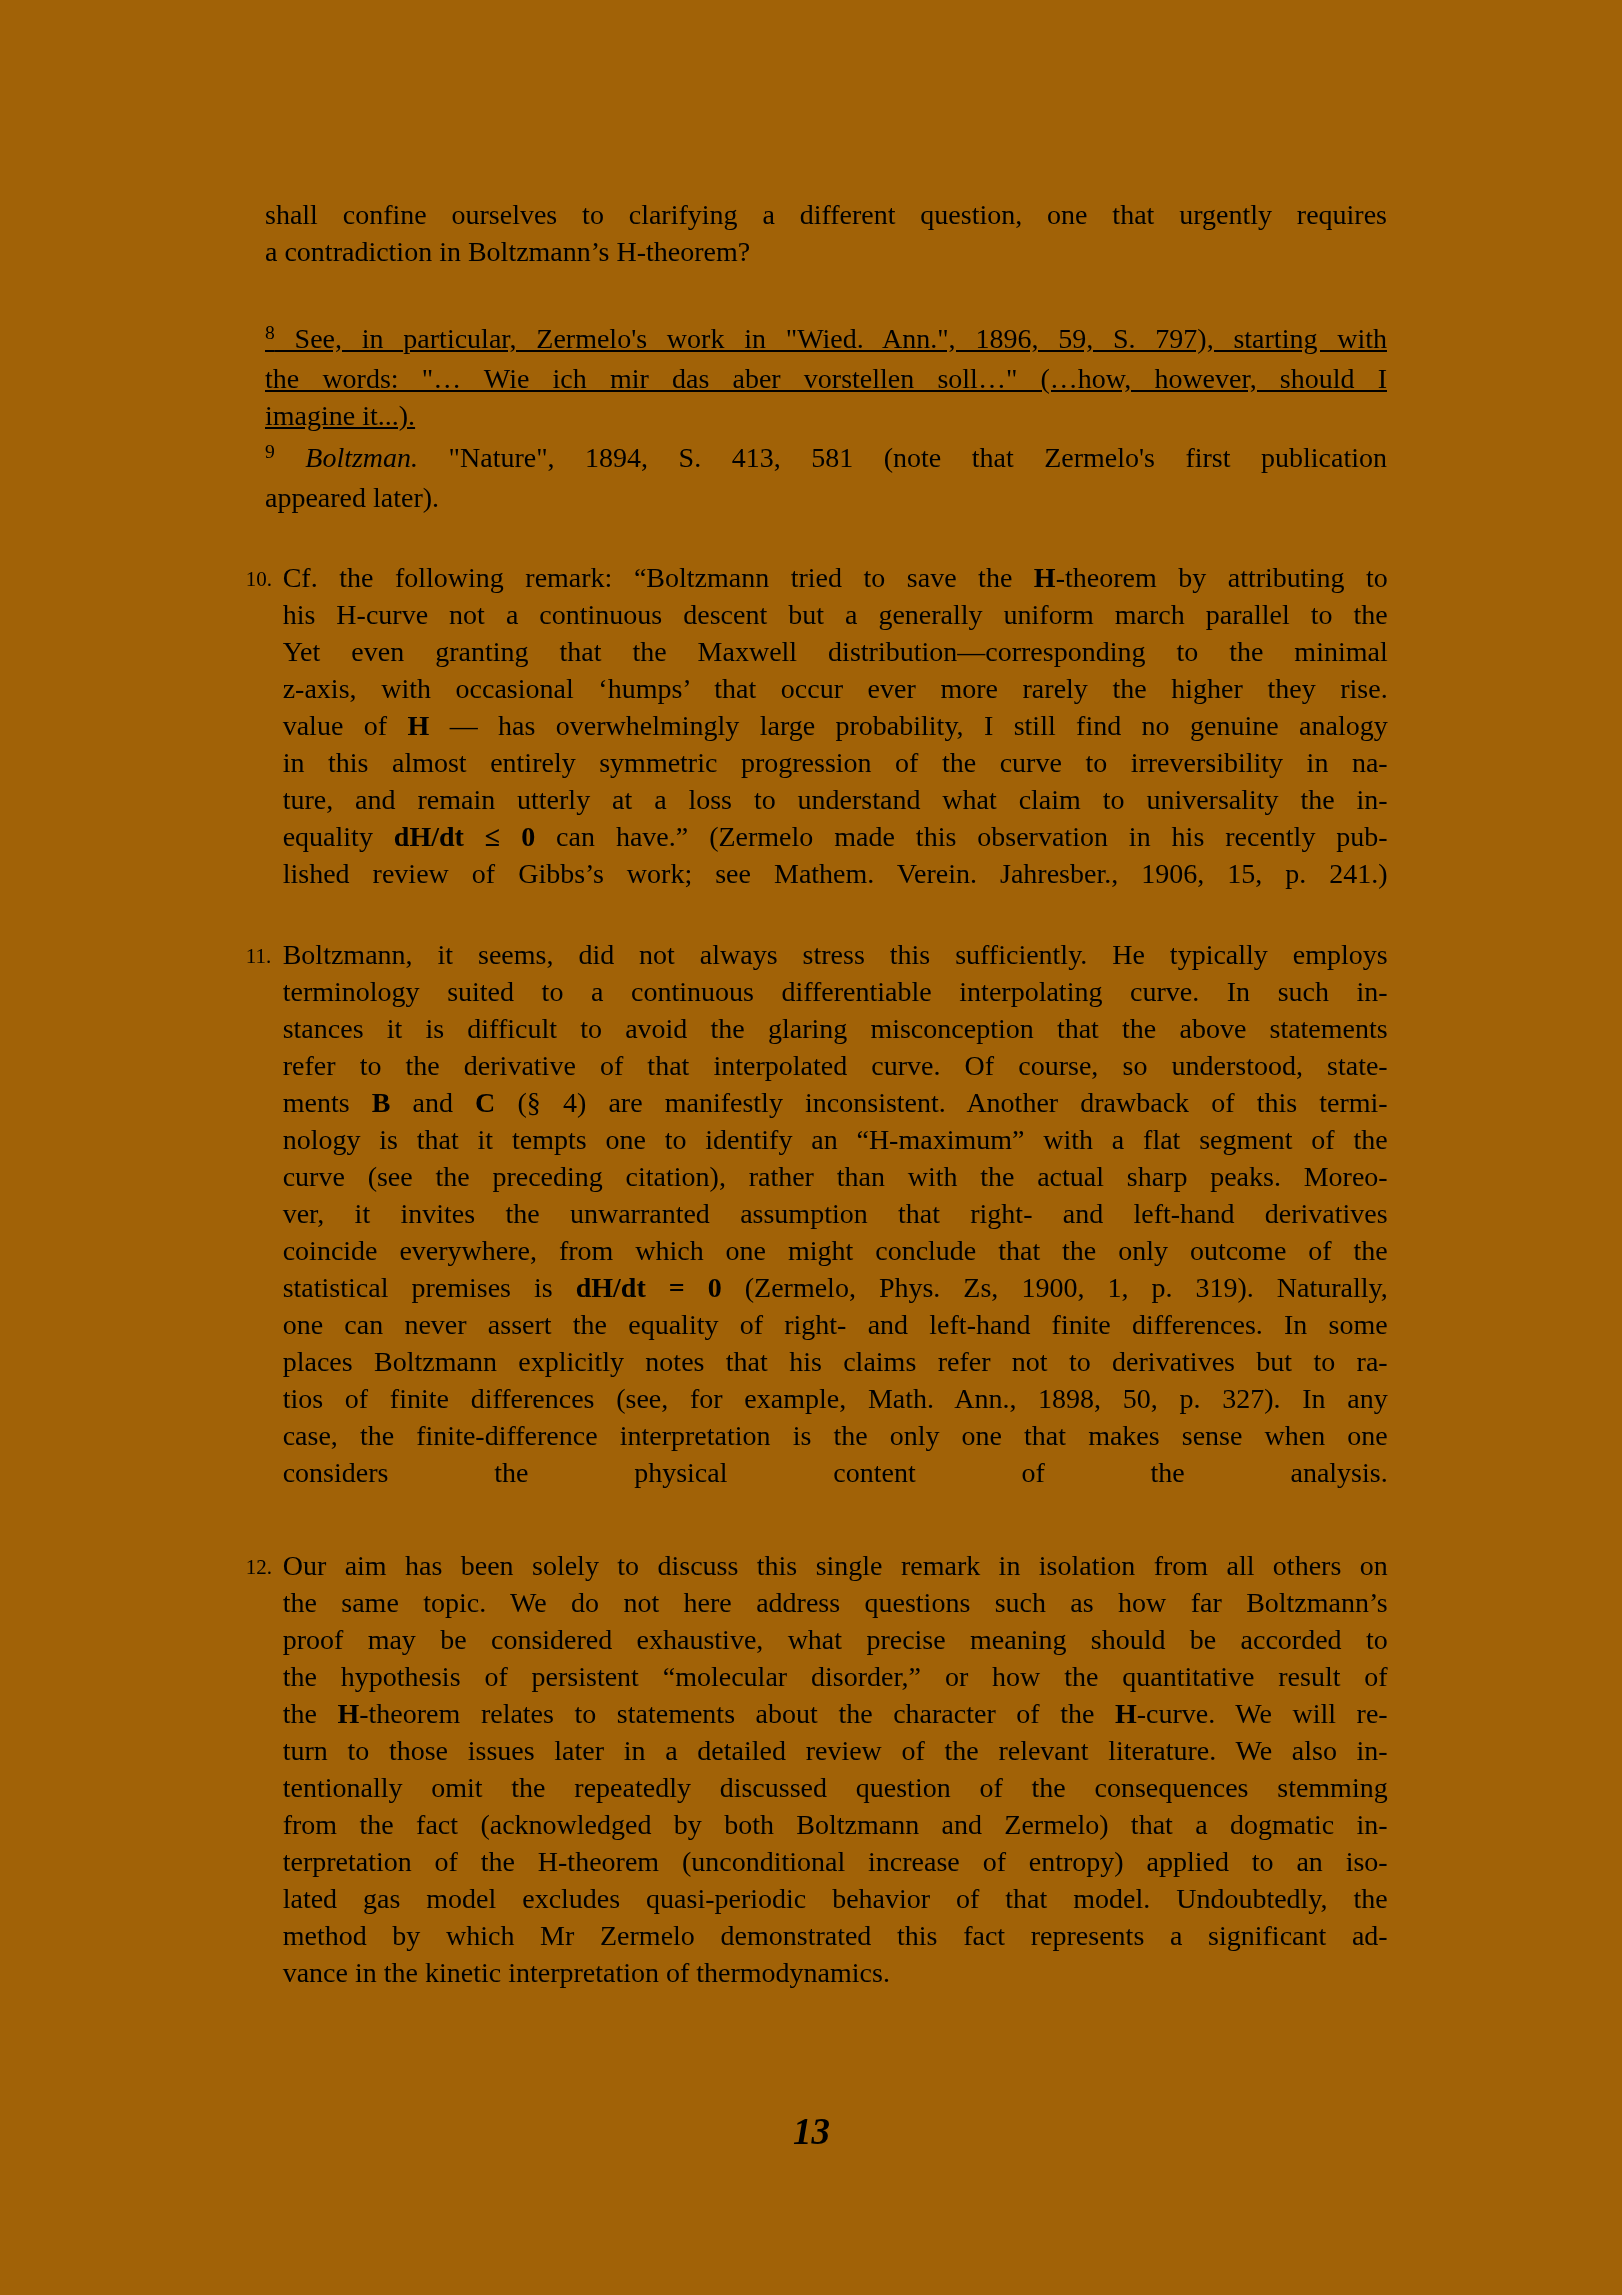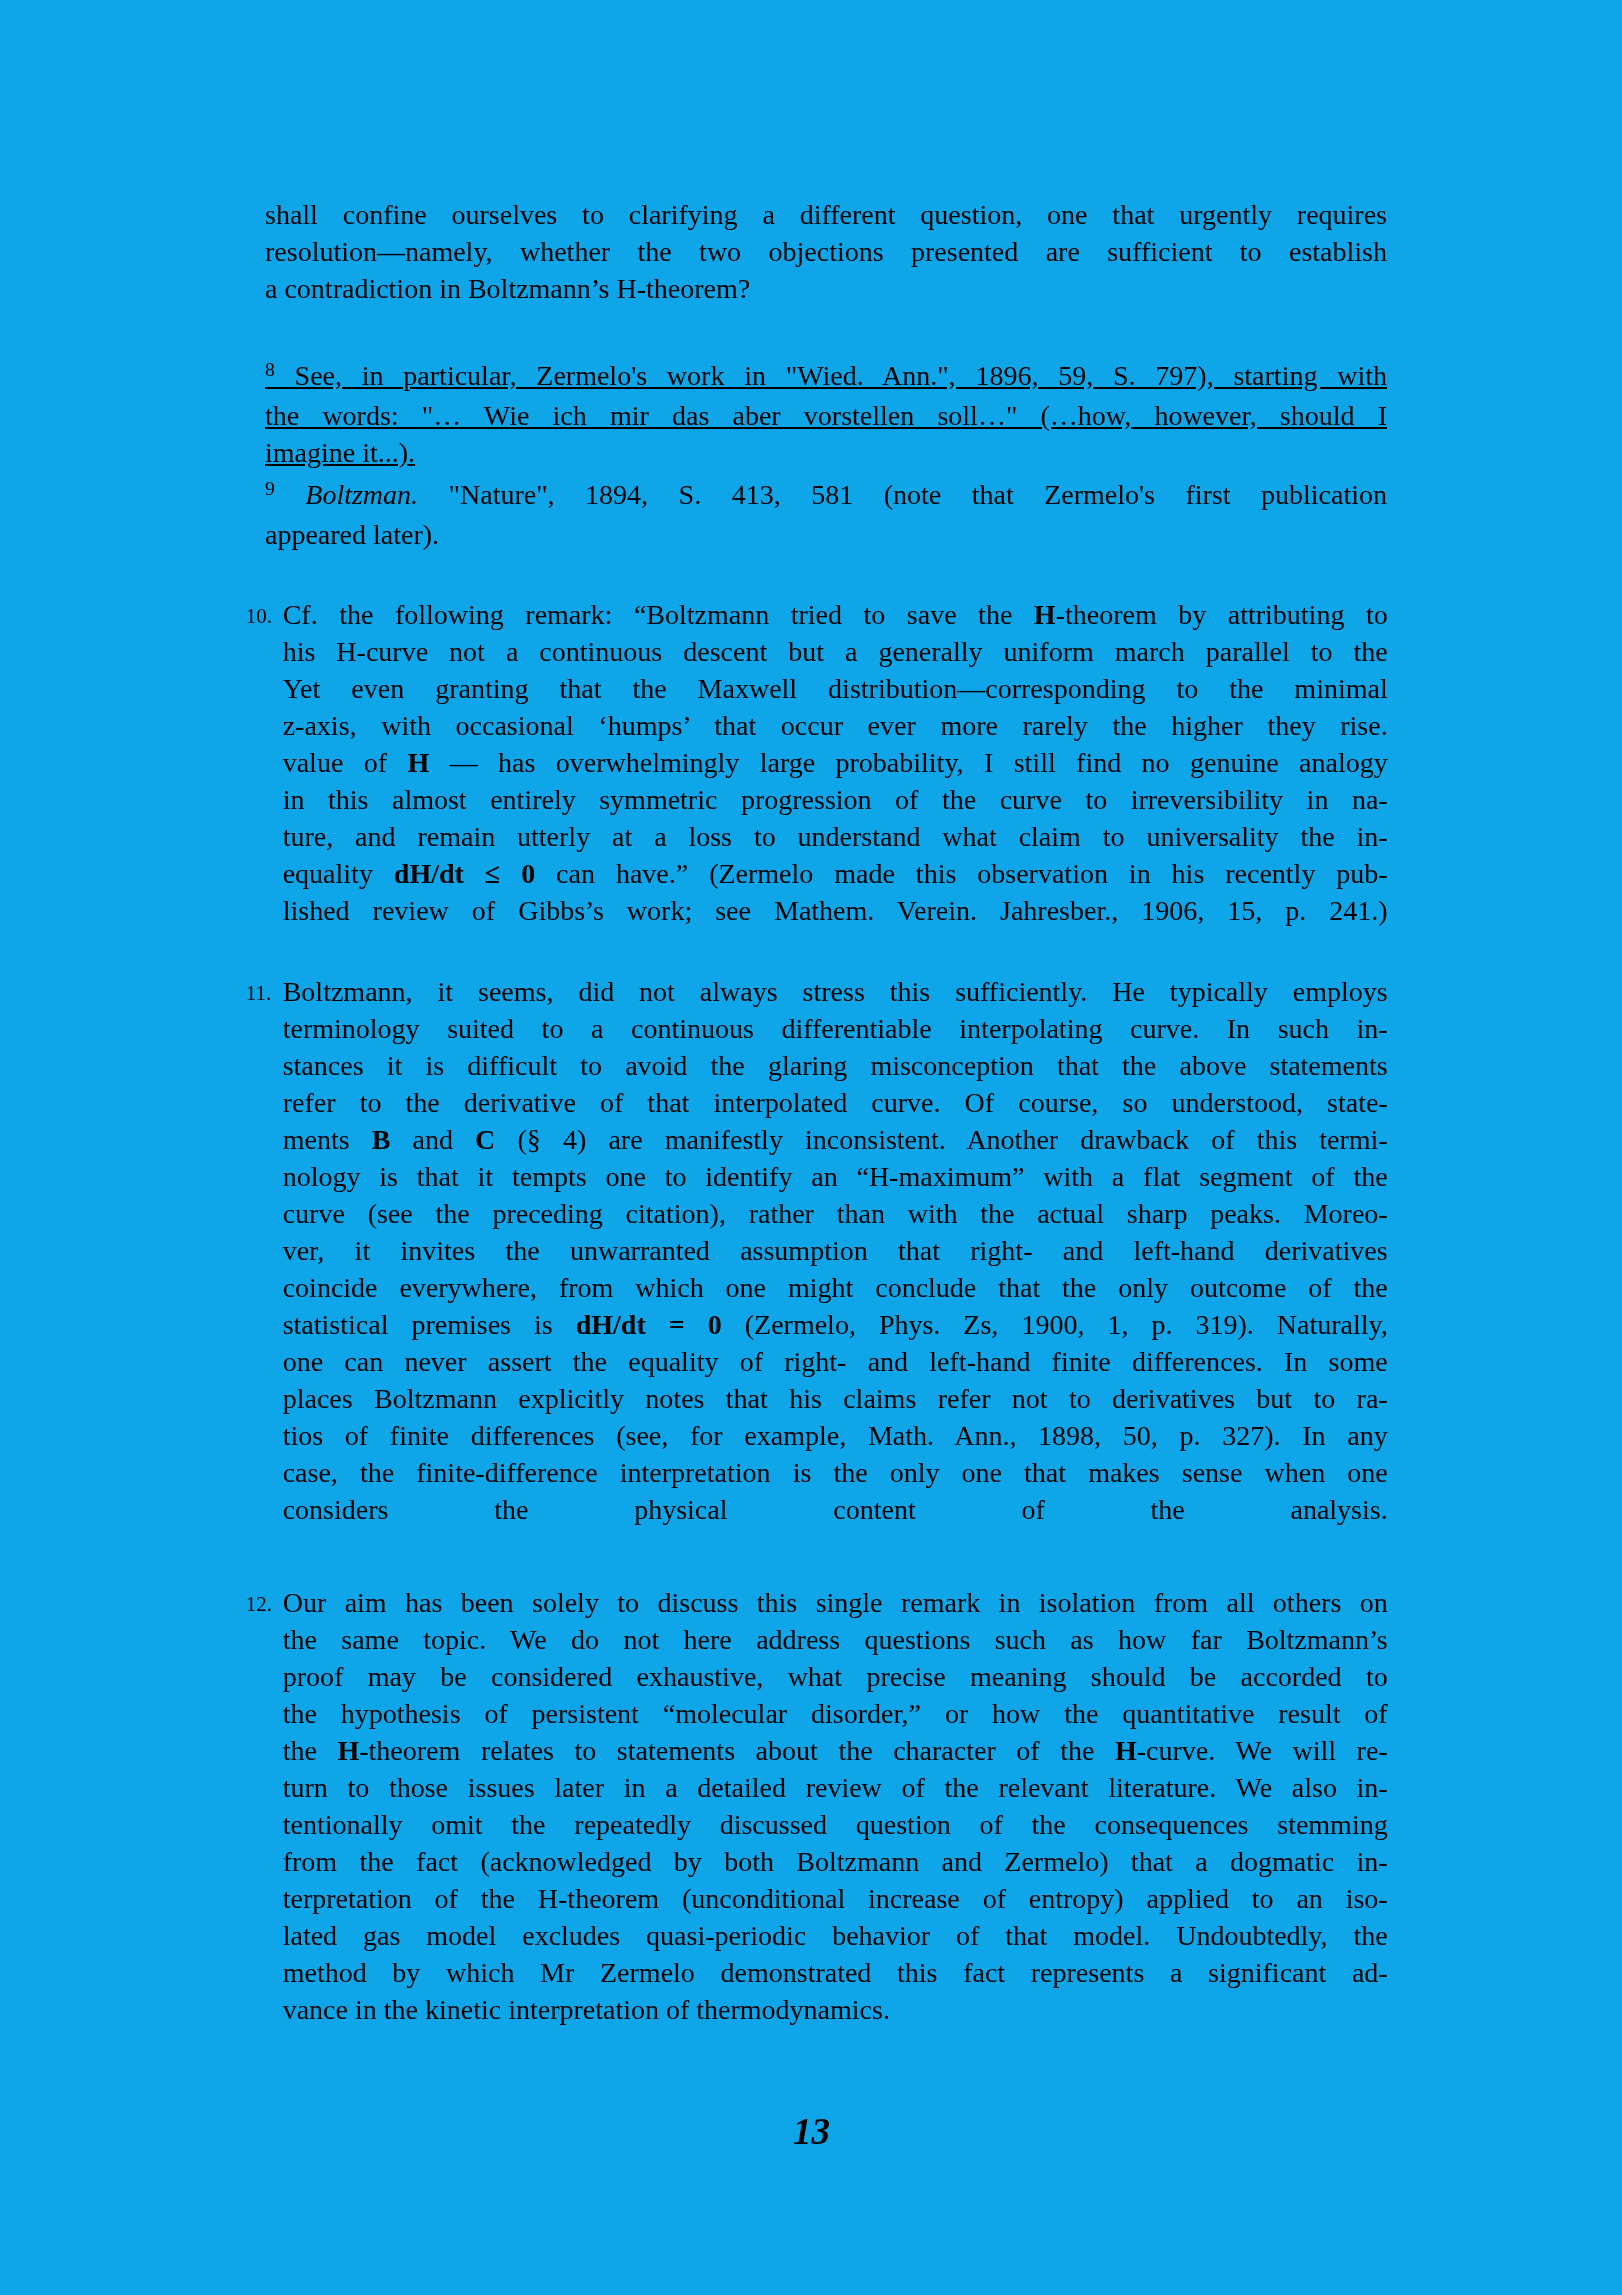--- a/index.html
+++ b/index.html
@@ -1,20 +1,20 @@
 <!DOCTYPE html>
 <html style="font-size:10.5px"><head>
 <meta charset="utf-8">
 <style>
   html, body { margin: 0; padding: 0; background: #ffffff; }
   .page {
     position: relative;
     width: 1623px;
     height: 2295px;
-    background: #0ea5e9;
+    background: #a16207;
     color: #000000;
     font-family: "Liberation Serif", "DejaVu Serif", serif;
     overflow: hidden;
   }
   .column {
     position: absolute;
     left: 265px;
     top: 196px;
     width: 1122px;
     font-size: 28px;
@@ -56,21 +56,20 @@
   }
 </style>
 </head>
 <body>
 
 <div class="page">
   <div class="column">
 
     <div class="block intro">
         <div class="ln"><span class="s-r">shall confine ourselves to clarifying a different question, one that urgently requires</span></div>
-        <div class="ln"><span class="s-r">resolution—namely, whether the two objections presented are sufficient to establish</span></div>
         <div class="ln last"><span class="s-r">a contradiction in Boltzmann’s H-theorem?</span></div>
       </div>
 
     <div class="block fn-8">
         <div class="ln"><span class="s-sup">8</span><span class="s-r"> See, in particular, Zermelo's work in "Wied. Ann.", 1896, 59, S. 797), starting with</span></div>
         <div class="ln"><span class="s-r">the words: "… Wie ich mir das aber vorstellen soll…" (…how, however, should I</span></div>
         <div class="ln last"><span class="s-r">imagine it...).</span></div>
       </div>
 
     <div class="block fn-9">

